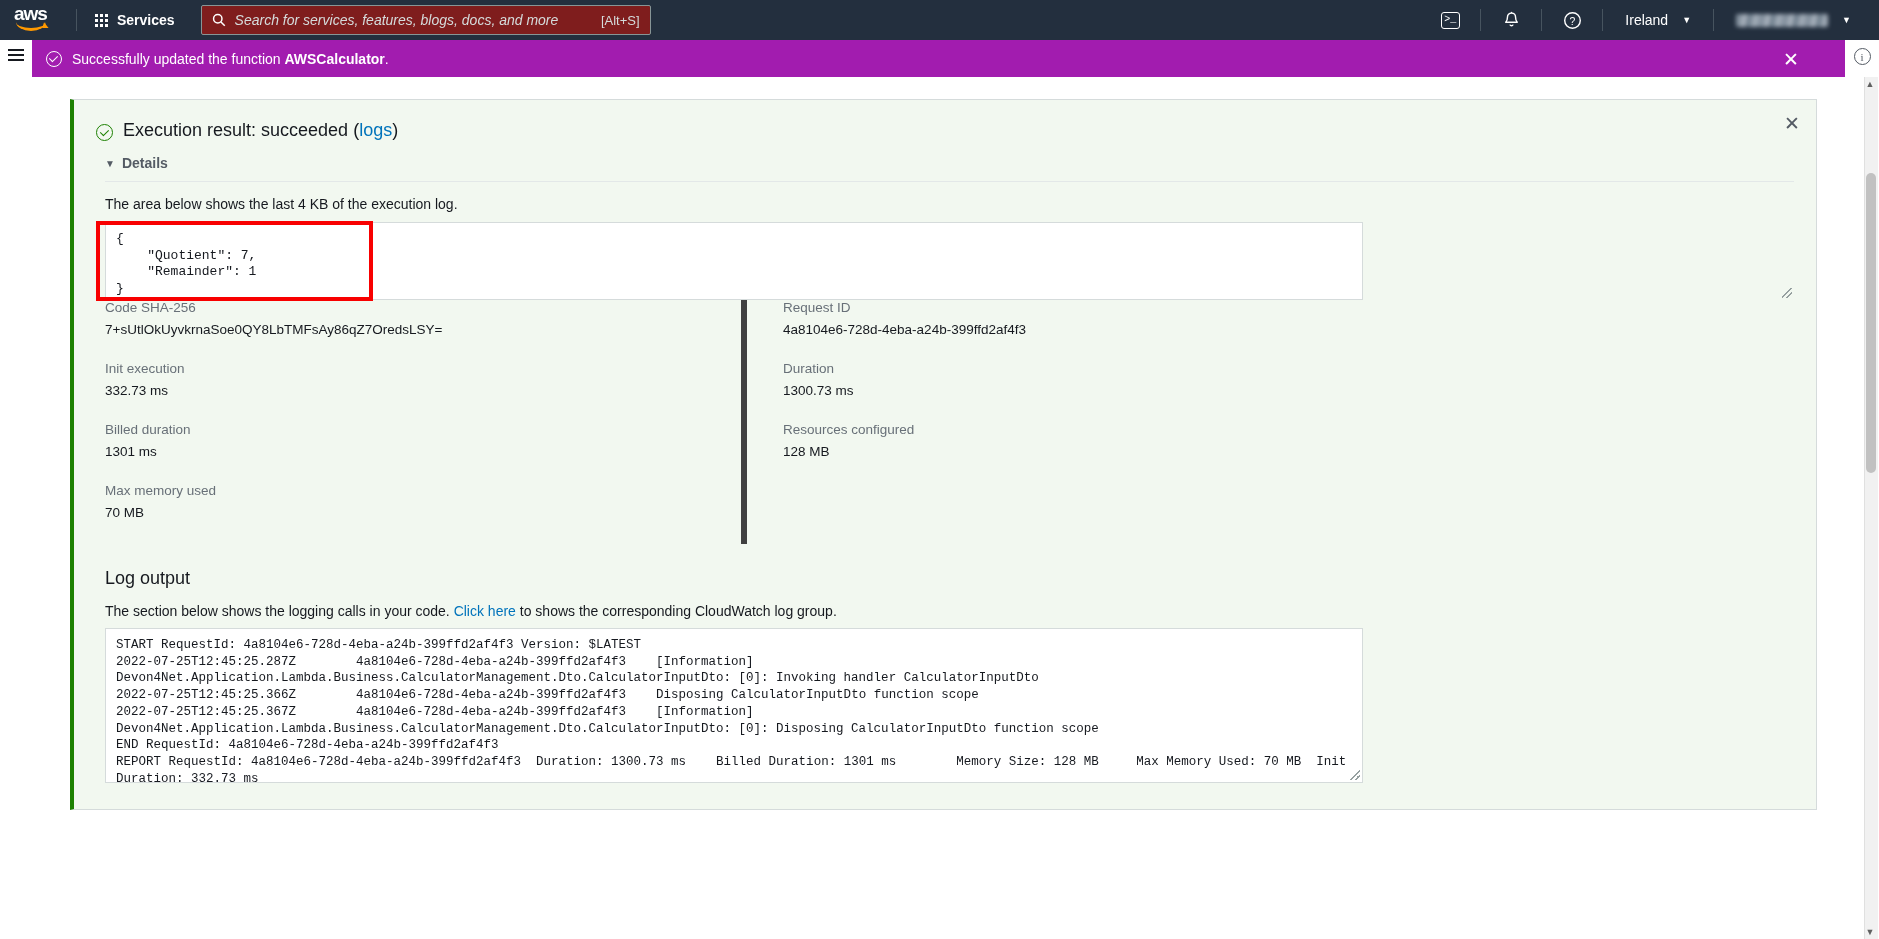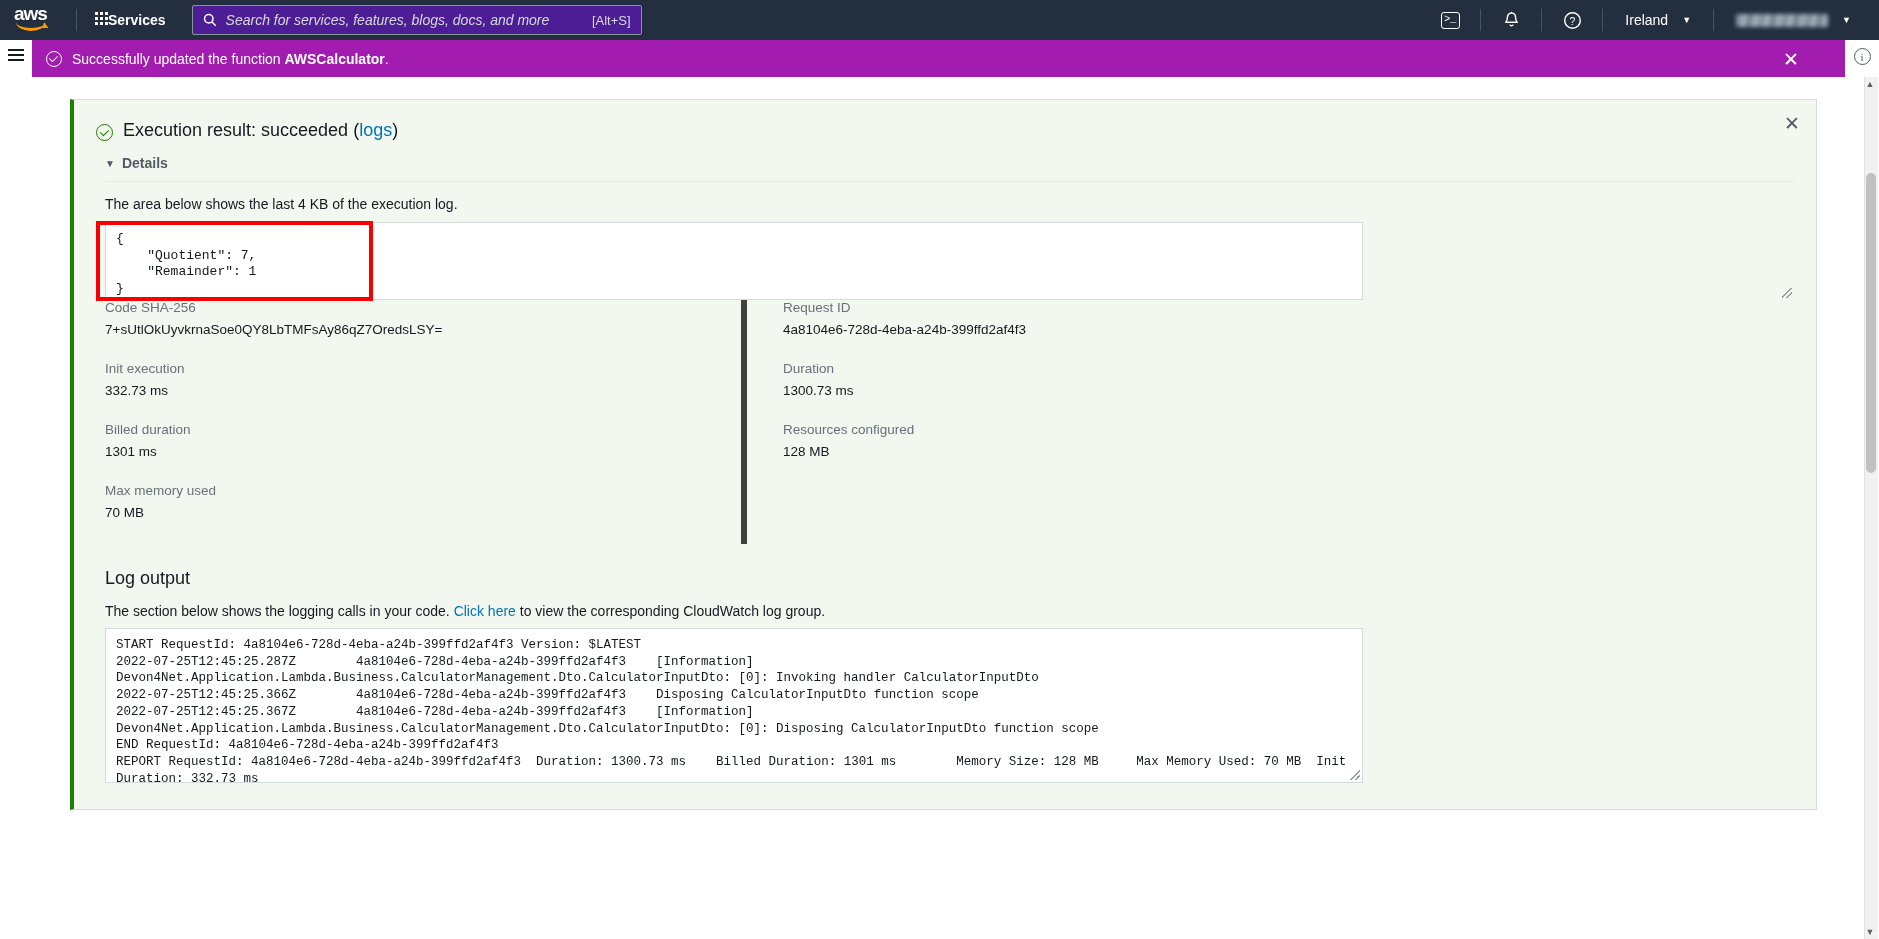--- a/index.html
+++ b/index.html
@@ -25,27 +25,27 @@
     border-bottom: 3px solid #ff9900;
     border-radius: 0 0 50% 50% / 0 0 100% 100%;
     position: relative;
   }
   .aws-logo .smile:after {
     content: ""; position: absolute; right: -3px; bottom: -1px;
     border-left: 6px solid #ff9900; border-top: 4px solid transparent;
     border-bottom: 2px solid transparent; transform: rotate(18deg);
   }
   .nav-div { width: 1px; height: 22px; background: #47545f; margin: 0 10px; flex: none; }
-  .services-btn { display: flex; align-items: flex-start; padding: 6px 8px; cursor: pointer; }
+  .services-btn { display: flex; align-items: center; gap: 9px; padding: 6px 8px; cursor: pointer; }
   .grid-icon { display: grid; grid-template-columns: repeat(3, 3px); gap: 2px; }
   .grid-icon i { width: 3px; height: 3px; background: #fff; display: block; }
   .services-label { font-size: 14px; font-weight: bold; }
   .searchwrap {
     flex: none; width: 450px; height: 30px; margin-left: 18px;
-    background: #4c1d95; border: 1px solid #879596; border-radius: 2px;
+    background: #7f1d1d; border: 1px solid #879596; border-radius: 2px;
     display: flex; align-items: center; padding: 0 10px; gap: 9px;
   }
   .searchwrap .ph {
     flex: 1; font-size: 14px; color: #d5dbdb; font-style: italic;
     font-family: "Liberation Sans", sans-serif;
   }
   .searchwrap .alt { font-size: 13px; color: #d5dbdb; }
   .nav-right { position: absolute; right: 16px; display: flex; align-items: center; height: 40px; }
   .nav-icon {
     width: 40px; height: 40px; display: flex; align-items: center; justify-content: center;
@@ -330,21 +330,21 @@
             <div class="sum-value">1300.73 ms</div>
           </div>
           <div class="sum-item">
             <div class="sum-label">Resources configured</div>
             <div class="sum-value">128 MB</div>
           </div>
         </div>
       </div>
 
       <div class="sec-title">Log output</div>
-      <div class="logout-hint"><span>The section below shows the logging calls in your code. </span><a>Click here</a><span> to view the corresponding CloudWatch log group.</span></div>
+      <div class="logout-hint"><span>The section below shows the logging calls in your code. </span><a>Click here</a><span> to shows the corresponding CloudWatch log group.</span></div>
 
       <div class="logbox">START RequestId: 4a8104e6-728d-4eba-a24b-399ffd2af4f3 Version: $LATEST
 2022-07-25T12:45:25.287Z	4a8104e6-728d-4eba-a24b-399ffd2af4f3	[Information] Devon4Net.Application.Lambda.Business.CalculatorManagement.Dto.CalculatorInputDto: [0]: Invoking handler CalculatorInputDto
 2022-07-25T12:45:25.366Z	4a8104e6-728d-4eba-a24b-399ffd2af4f3	Disposing CalculatorInputDto function scope
 2022-07-25T12:45:25.367Z	4a8104e6-728d-4eba-a24b-399ffd2af4f3	[Information] Devon4Net.Application.Lambda.Business.CalculatorManagement.Dto.CalculatorInputDto: [0]: Disposing CalculatorInputDto function scope
 END RequestId: 4a8104e6-728d-4eba-a24b-399ffd2af4f3
 REPORT RequestId: 4a8104e6-728d-4eba-a24b-399ffd2af4f3	Duration: 1300.73 ms	Billed Duration: 1301 ms	Memory Size: 128 MB	Max Memory Used: 70 MB	Init Duration: 332.73 ms<div class="resize-grip"></div></div>
     </div>
   </div>
 

